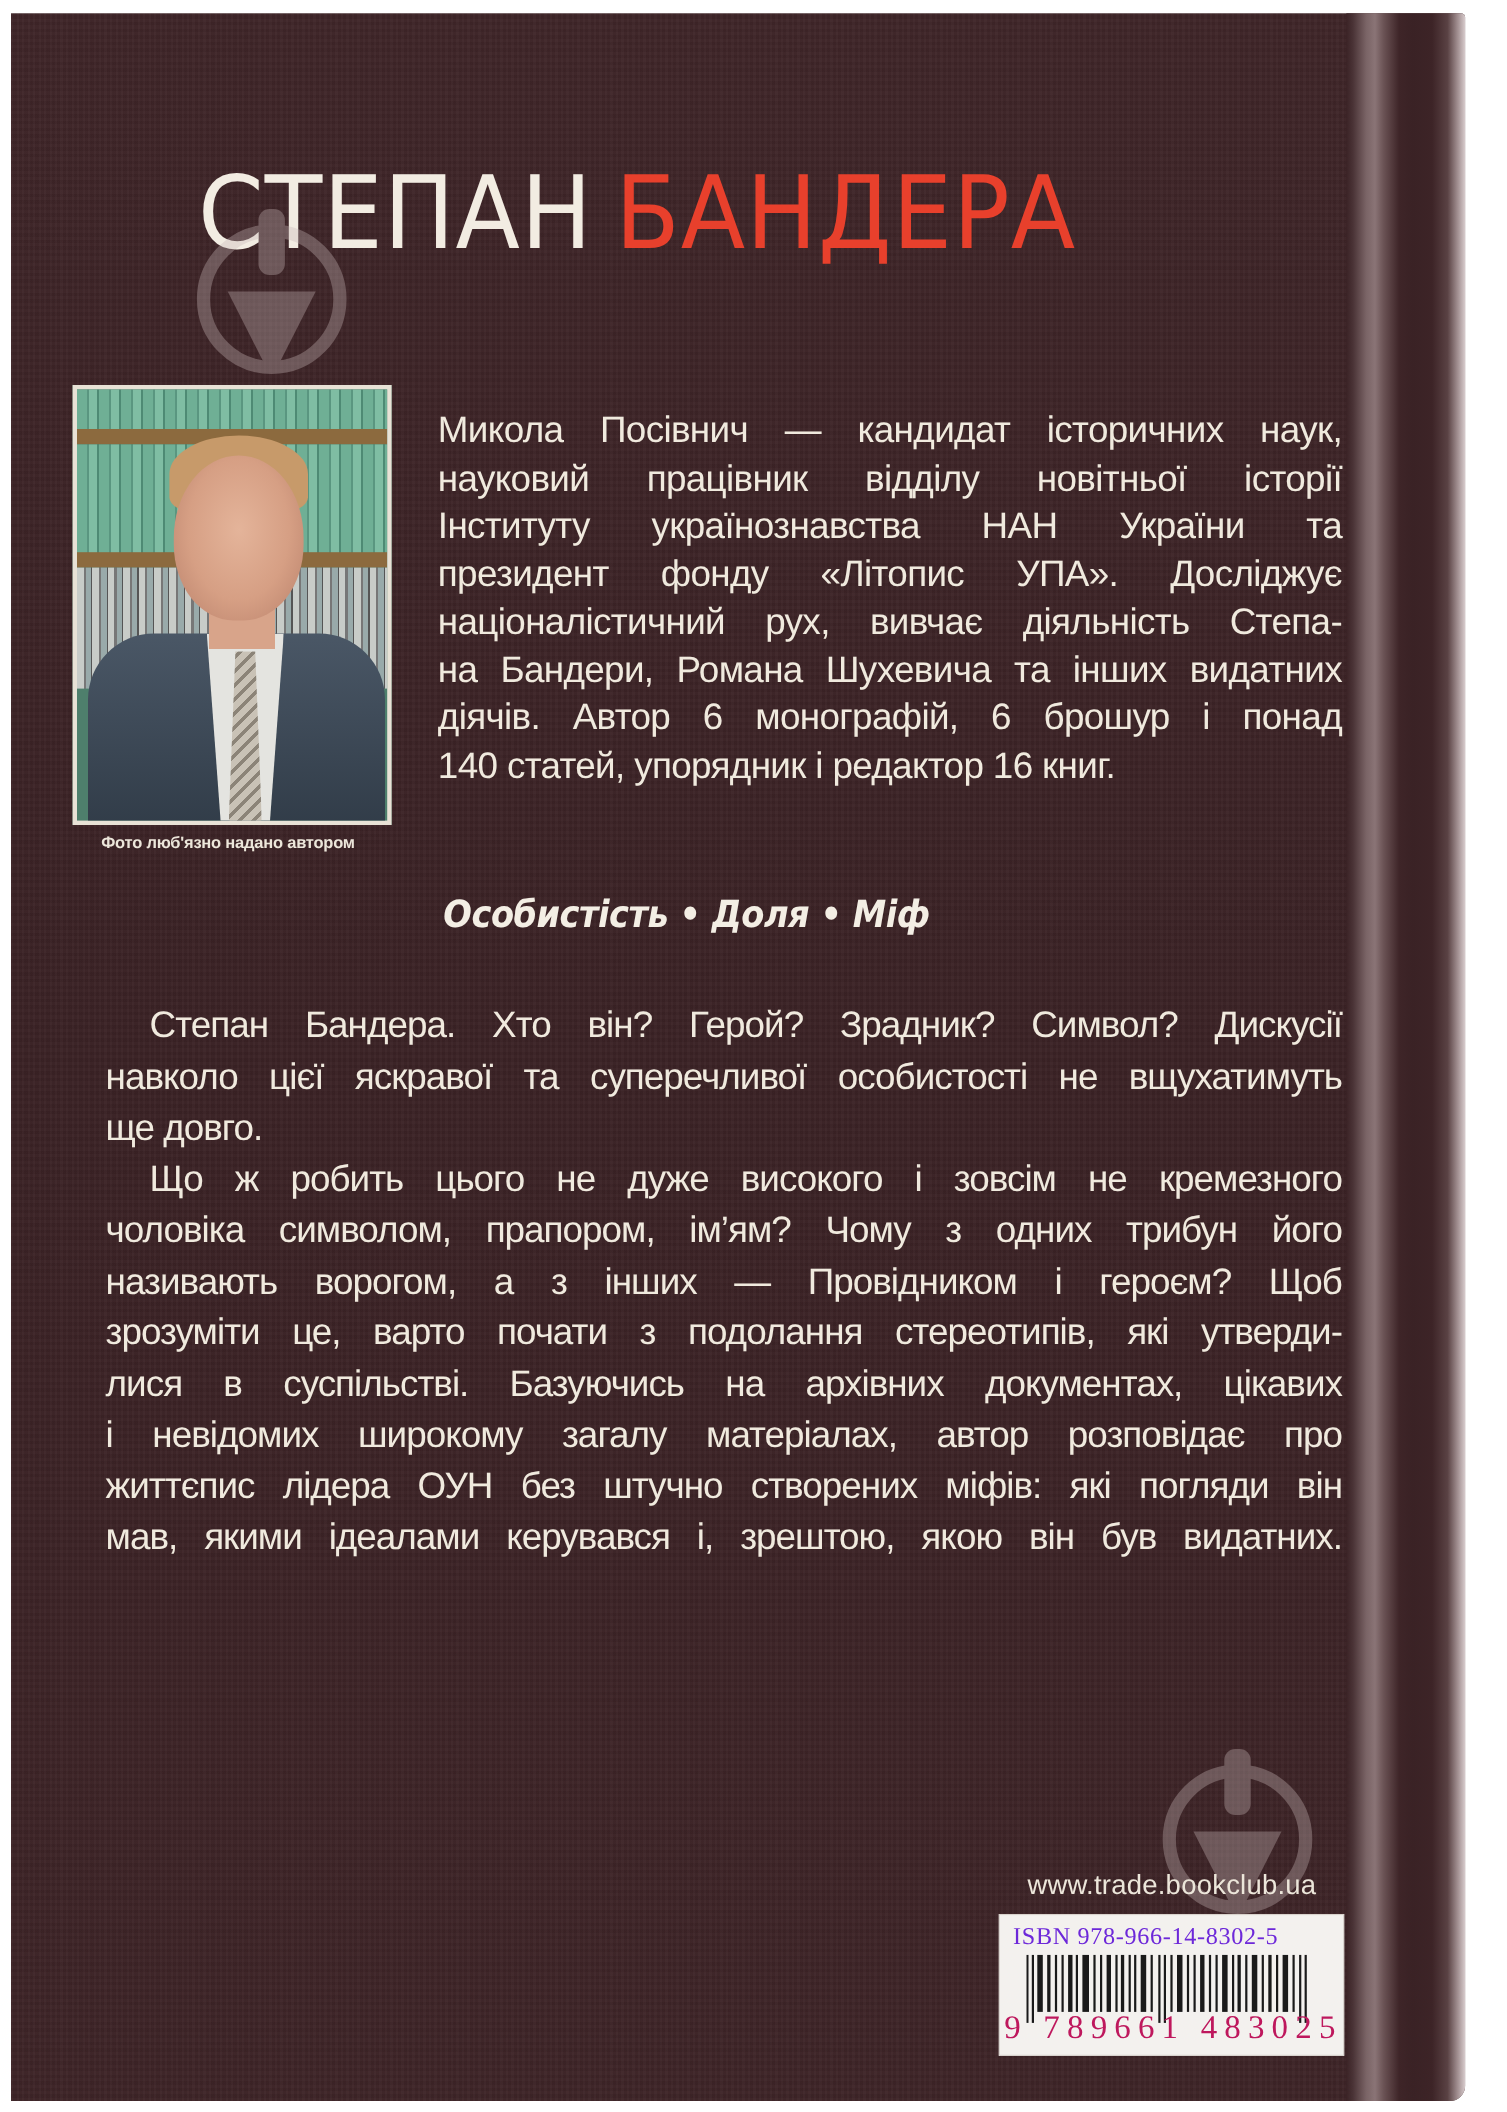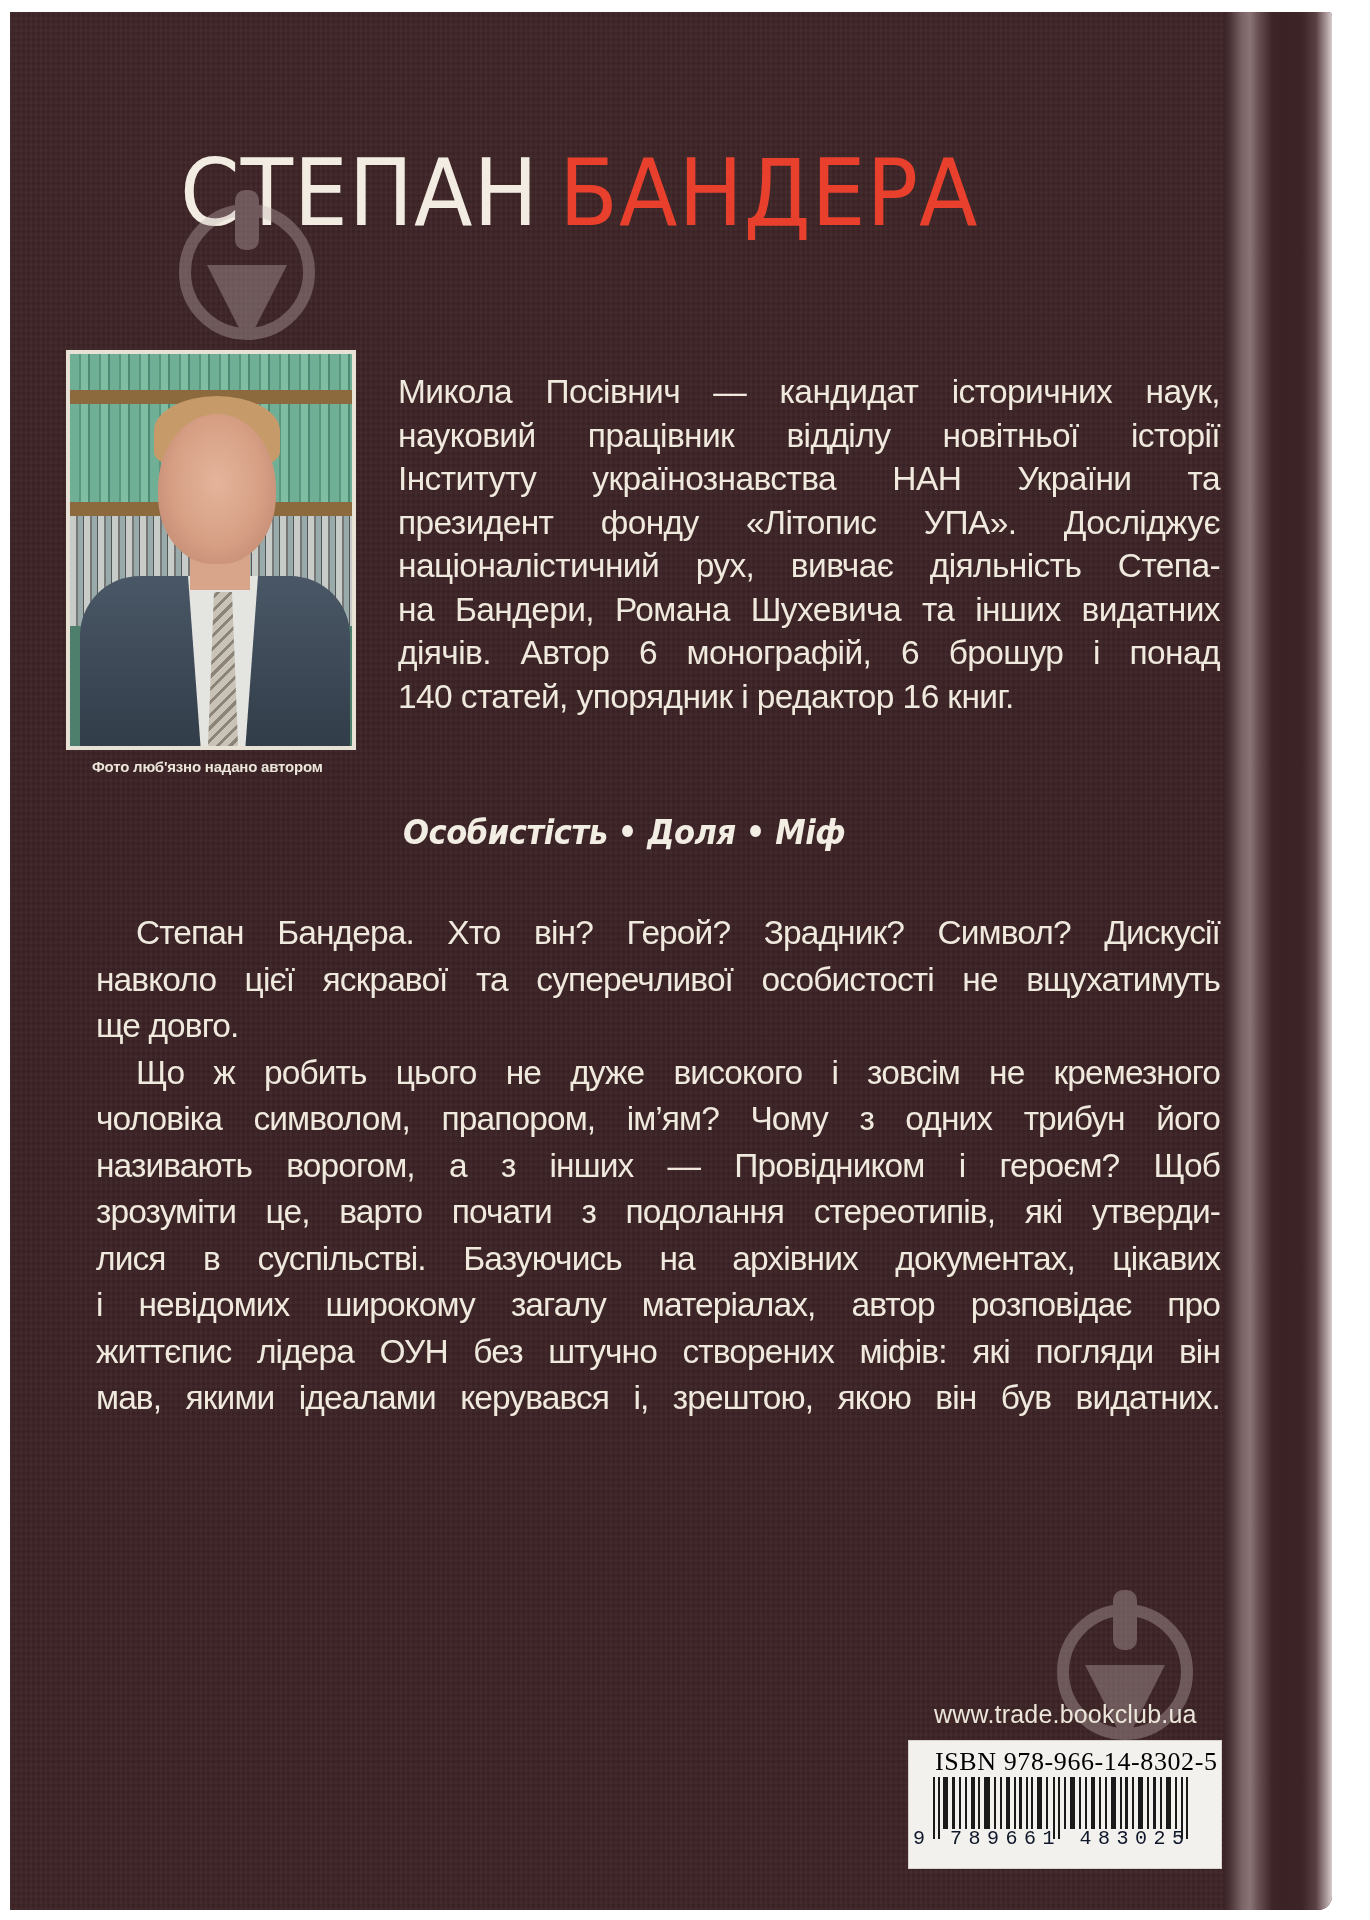--- a/index.html
+++ b/index.html
@@ -94,27 +94,27 @@
   .blurb .indent { padding-left: 40px; }
   .url {
     position: absolute; left: 902px; top: 1688px; font-size: 25px; color: #ece6da;
     font-family: "Liberation Sans", sans-serif; letter-spacing: 0.2px; margin-left: 22px;
   }
   .isbn-box {
     position: absolute; left: 898px; top: 1728px; width: 312px; height: 127px;
     background: #f3f1ee; border: 1px solid #d8d2cc;
   }
   .isbn-text {
-    position: absolute; left: 26px; top: 6px; font-family: "Liberation Serif", serif; font-size: 26px;
-    color: #000000; letter-spacing: 0.6px; white-space: nowrap;
+    position: absolute; left: 12px; top: 6px; font-family: "Liberation Serif", serif; font-size: 22px;
+    color: #6d28d9; letter-spacing: 0.6px; white-space: nowrap;
   }
   .barcode { position: absolute; left: 24px; top: 36px; }
   .barcode-digits {
-    position: absolute; left: 4px; top: 86px; font-family: Liberation Mono, monospace; font-size: 20px;
-    color: #0f172a; letter-spacing: 6.5px; white-space: nowrap;
+    position: absolute; left: 4px; top: 86px; font-family: Liberation Serif, serif; font-size: 30px;
+    color: #be185d; letter-spacing: 6.5px; white-space: nowrap;
   }
 </style>
 </head>
 <body>
 
 <div class="cover">
 
   <div class="title">
     <span class="first">СТЕПАН</span><span class="last">БАНДЕРА</span>
   </div>

